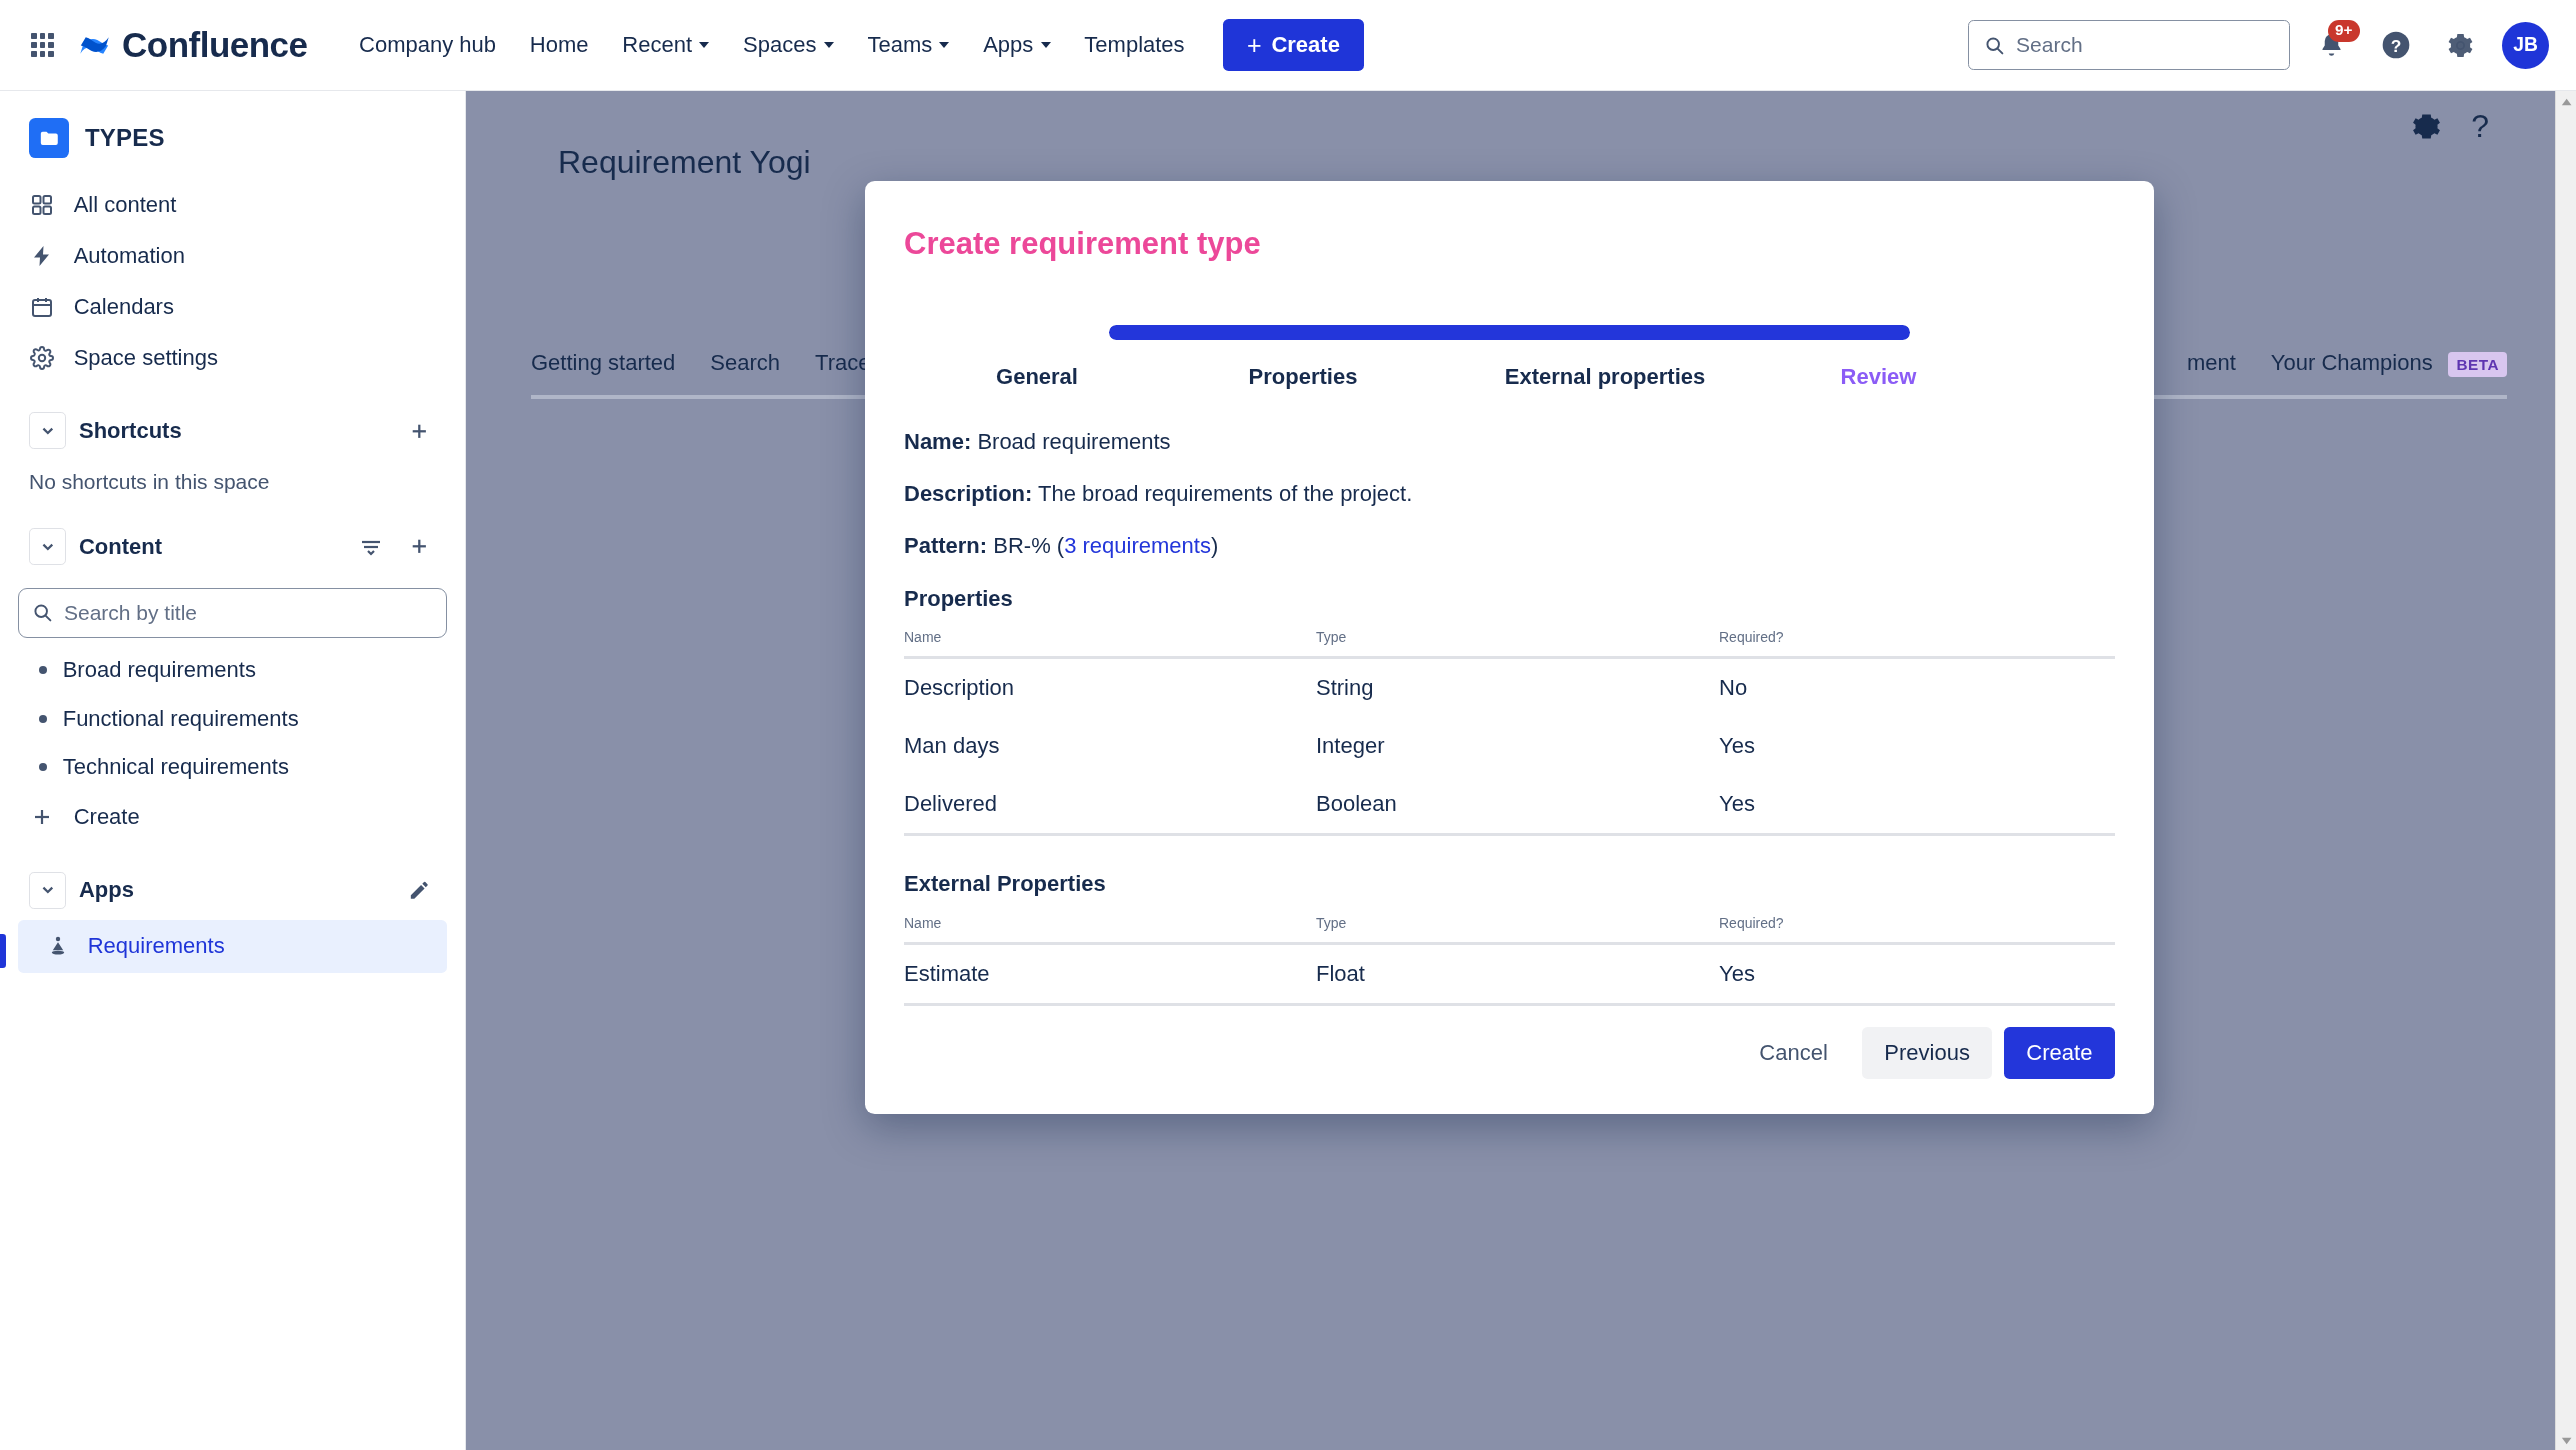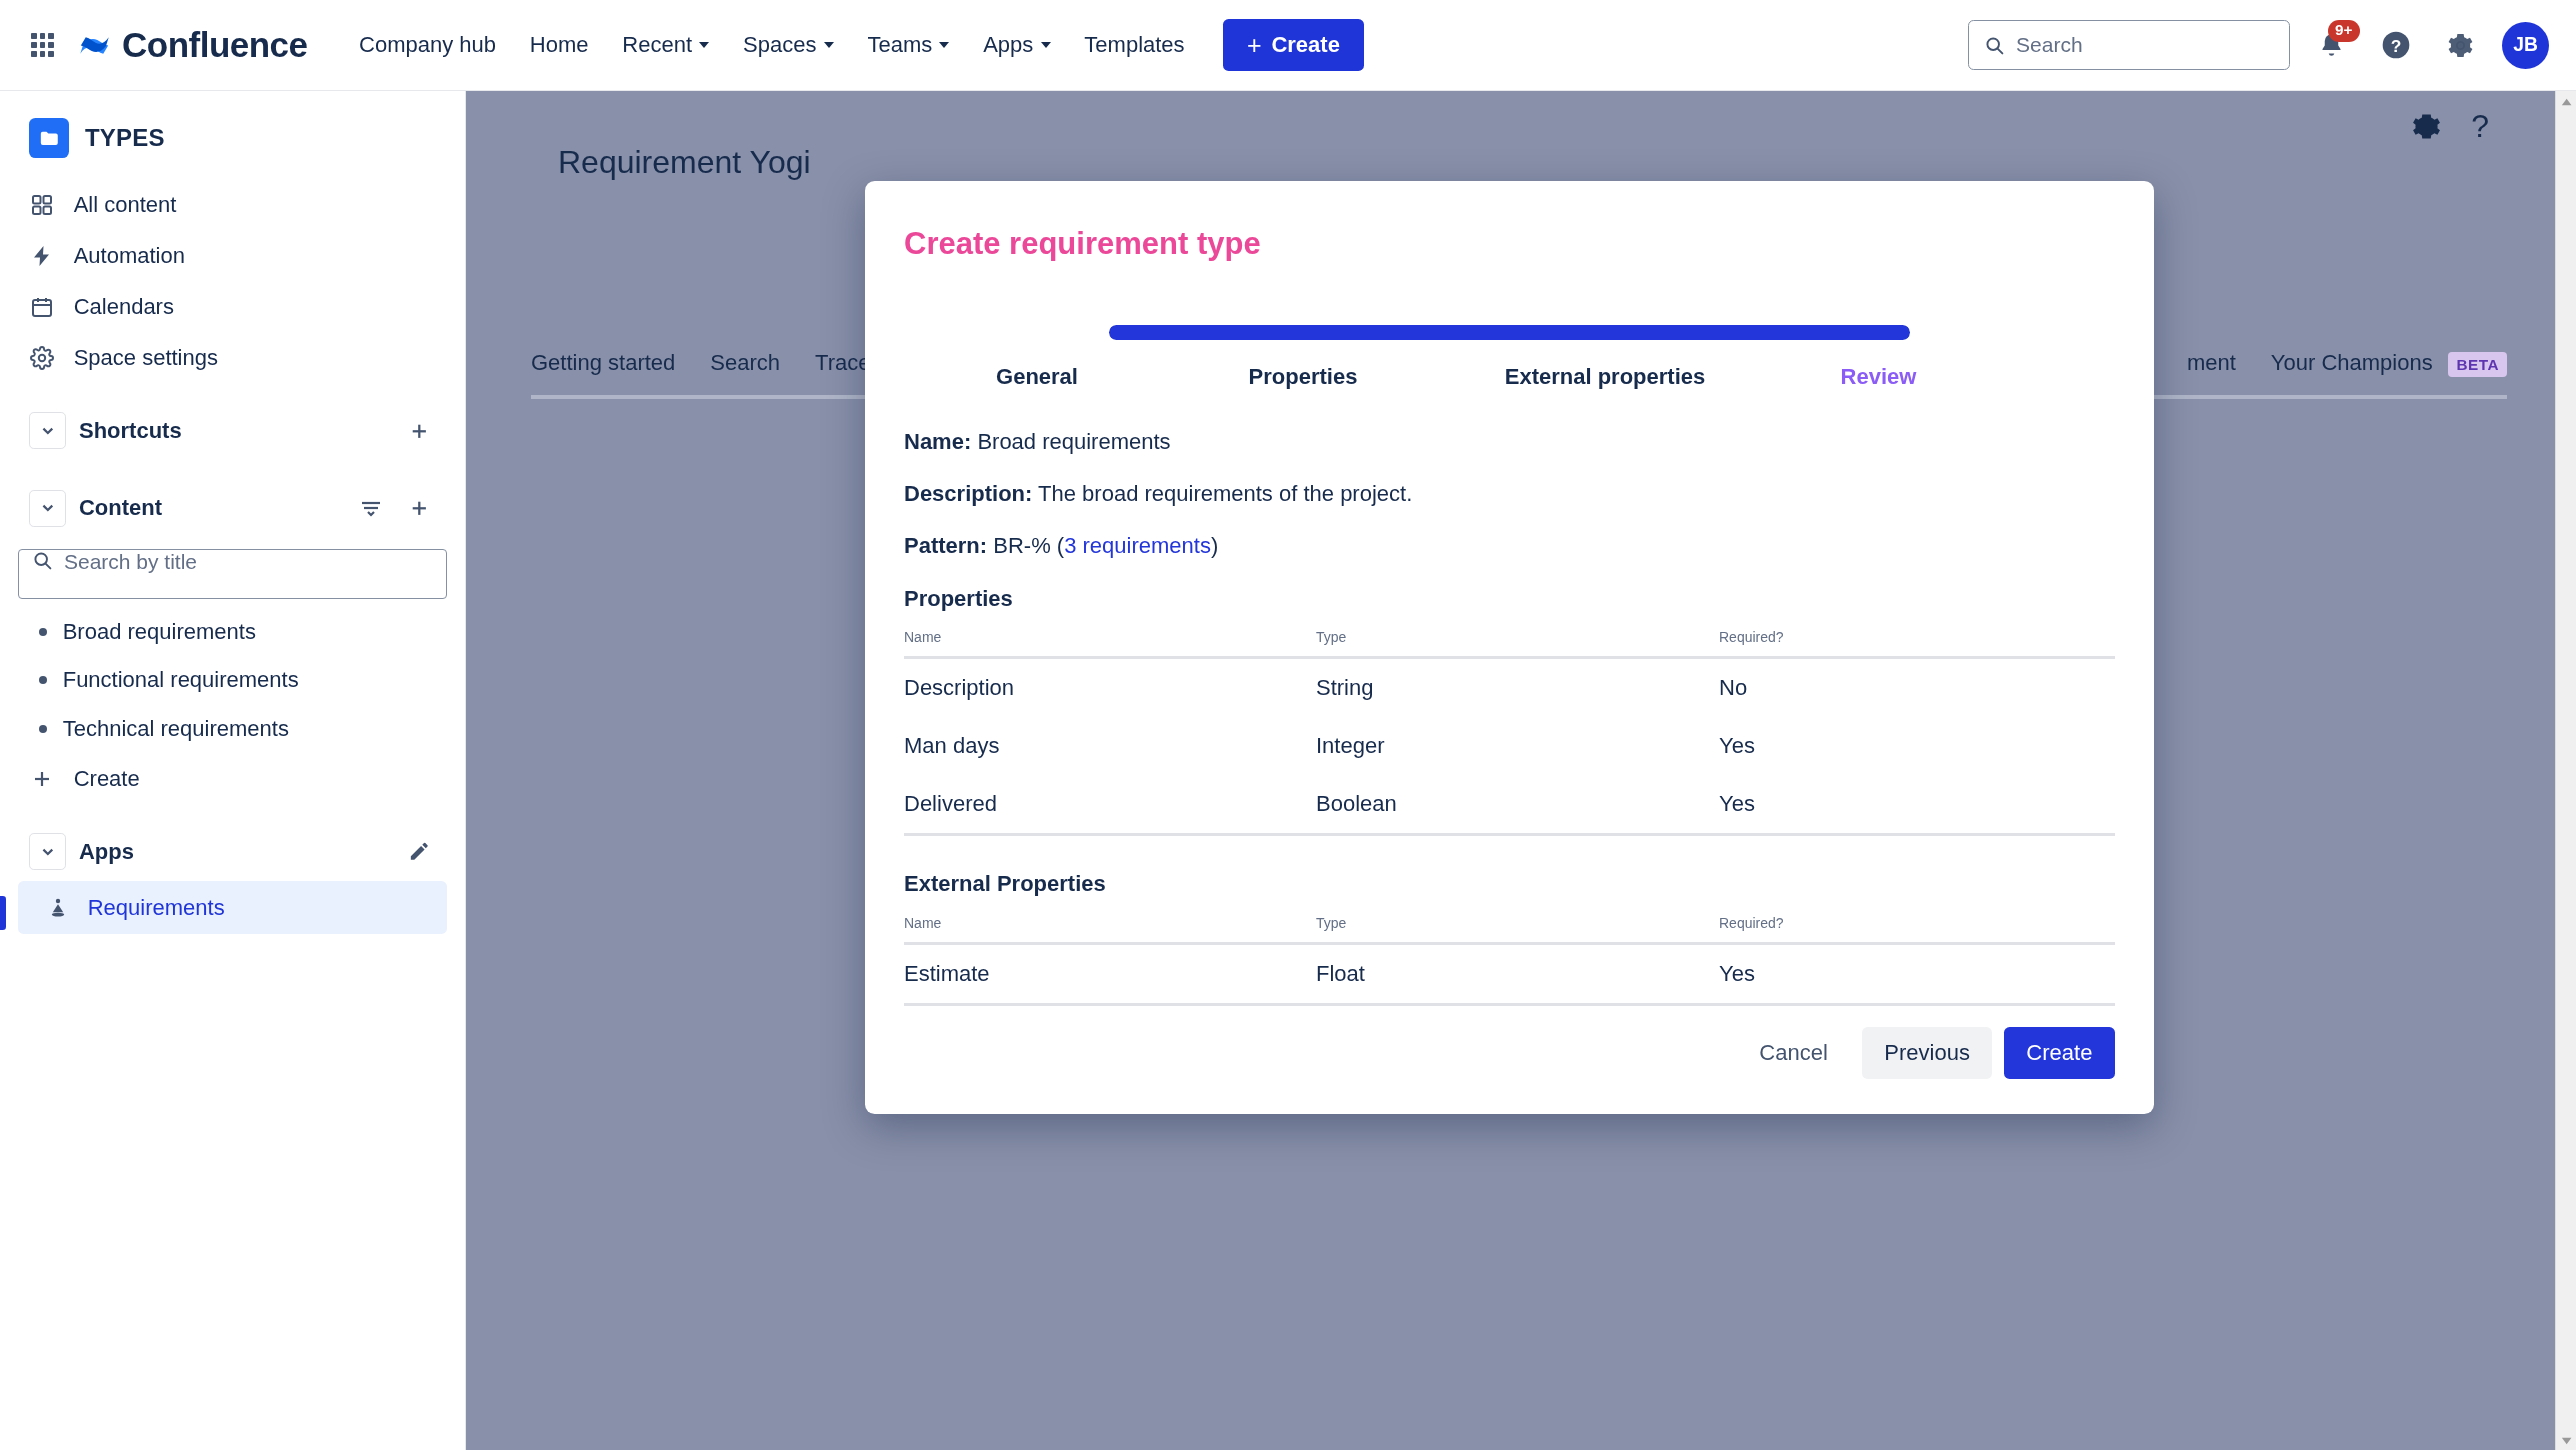--- a/index.html
+++ b/index.html
@@ -99,22 +99,22 @@
     width: 37px; height: 37px; border: 0.8px solid #dfe1e6; border-radius: 4.8px;
     display: flex; align-items: center; justify-content: center;
     cursor: pointer; flex: none; background: #fff;
   }
   .section-title { font-size: 22px; font-weight: 700; color: #172b4d; }
   .section-actions { margin-left: auto; display: flex; align-items: center; gap: 14.5px; }
   .act-ico { width: 34px; height: 34px; display: flex; align-items: center;
              justify-content: center; cursor: pointer; border-radius: 4px; }
   .empty-note { font-size: 21px; color: #44546f; padding: 9.7px 11.3px 4.8px 11.3px; }
   .search-title {
-    margin: 11.3px 0 8px 0; height: 50px; border: 1.6px solid #8590a2; border-radius: 4px;
-    display: flex; gap: 11.3px; padding: 0 13px; cursor: text;
+    margin: 11.3px 0 8px 0; height: 50px; border: 1.6px solid #8590a2; border-radius: 9px;
+    display: flex; align-items: center; gap: 11.3px; padding: 0 13px; cursor: text;
   }
   .search-title .placeholder { font-size: 21px; color: #626f86; }
   .tree-item {
     display: flex; align-items: center; gap: 16px; padding: 11.3px 11.3px 11.3px 21px;
     border-radius: 5.6px; cursor: pointer; font-size: 22px; color: #172b4d;
   }
   .bullet { width: 8px; height: 8px; border-radius: 50%; background: #44546f; flex: none; }
   .app-item {
     display: flex; align-items: center; gap: 16px; padding: 13px 11.3px 13px 27px;
     border-radius: 5.6px; cursor: pointer; font-size: 22px;
@@ -370,20 +370,21 @@
       <span class="section-title">Shortcuts</span>
       <div class="section-actions">
         <div class="act-ico">
           <svg width="22.6" height="22.6" viewBox="0 0 24 24" fill="none" stroke="#44546f" stroke-width="2.4">
             <line x1="12" y1="5" x2="12" y2="19"></line>
               <line x1="5" y1="12" x2="19" y2="12"></line>
           </svg>
         </div>
       </div>
     </div>
+    <div class="empty-note">No shortcuts in this space</div>
 
     <div class="section-head">
       <div class="chevbtn">
         <svg width="17.7" height="17.7" viewBox="0 0 24 24" fill="none" stroke="#44546f" stroke-width="3">
           <polyline points="6 9 12 15 18 9"></polyline>
         </svg>
       </div>
       <span class="section-title">Content</span>
       <div class="section-actions">
         <div class="act-ico">

